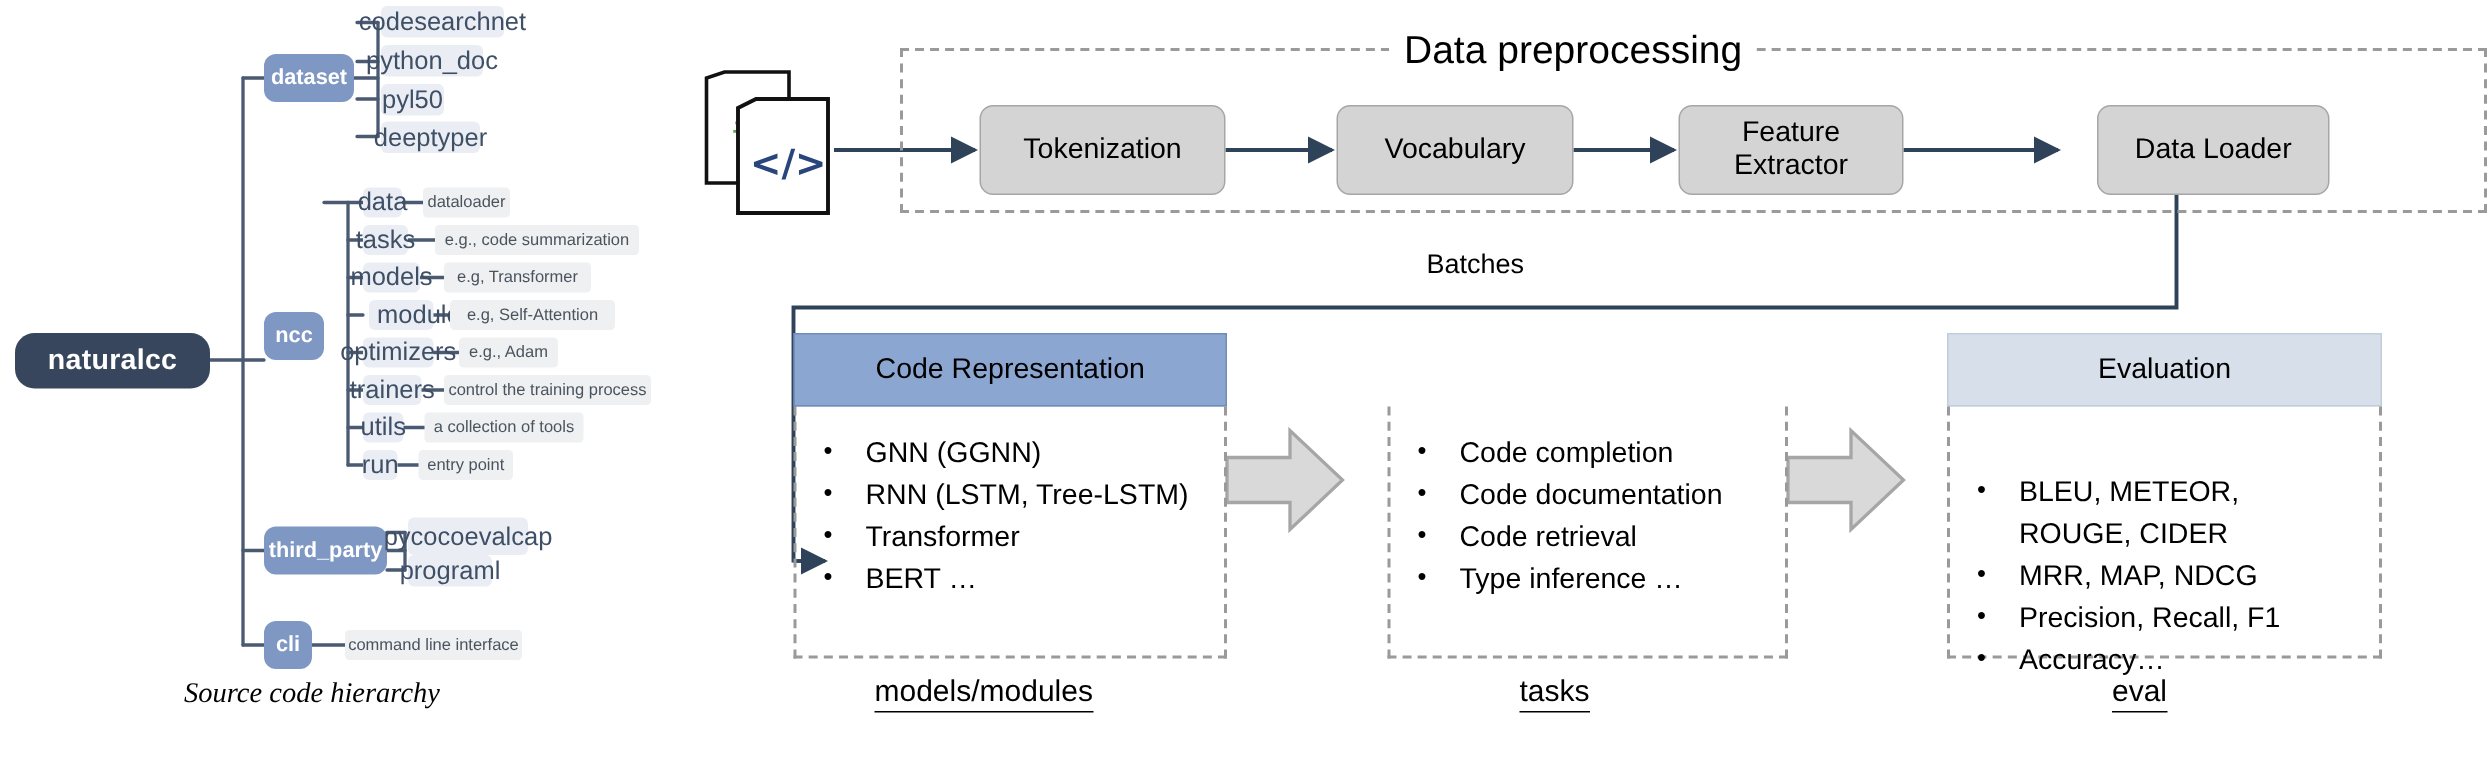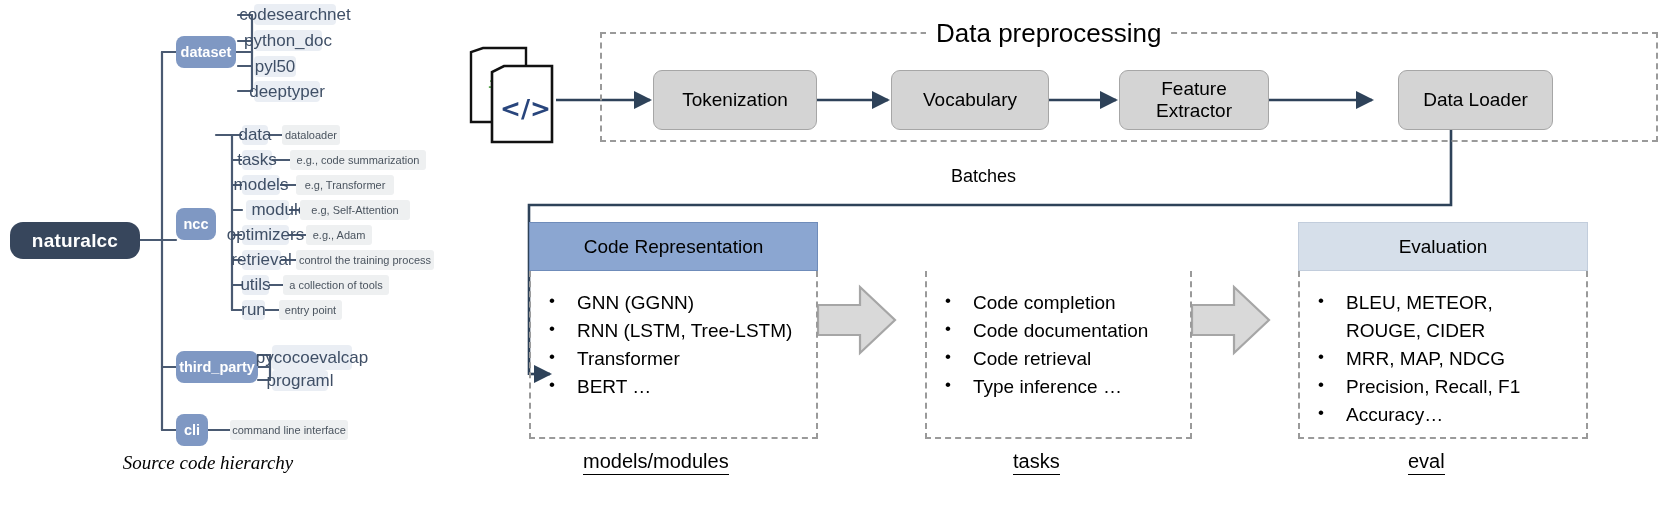--- a/index.html
+++ b/index.html
@@ -117,21 +117,21 @@
 
   <div class="node node-leaf" style="left:242px;top:175px;width:38px;height:20px;">models</div>
   <div class="node node-note" style="left:296px;top:175px;width:98px;height:20px;">e.g, Transformer</div>
 
   <div class="node node-leaf" style="left:246px;top:200px;width:43px;height:20px;padding-left:32px;">modules</div>
   <div class="node node-note" style="left:300px;top:200px;width:110px;height:20px;">e.g, Self-Attention</div>
 
   <div class="node node-leaf" style="left:242px;top:225px;width:47px;height:20px;">optimizers</div>
   <div class="node node-note" style="left:306px;top:225px;width:66px;height:20px;">e.g., Adam</div>
 
-  <div class="node node-leaf" style="left:242px;top:250px;width:39px;height:20px;">retrieval</div>
+  <div class="node node-leaf" style="left:242px;top:250px;width:39px;height:20px;">trainers</div>
   <div class="node node-note" style="left:296px;top:250px;width:138px;height:20px;">control the training process</div>
 
   <div class="node node-leaf" style="left:242px;top:275px;width:27px;height:20px;">utils</div>
   <div class="node node-note" style="left:283px;top:275px;width:106px;height:20px;">a collection of tools</div>
 
   <div class="node node-leaf" style="left:242px;top:300px;width:23px;height:20px;">run</div>
   <div class="node node-note" style="left:279px;top:300px;width:63px;height:20px;">entry point</div>
 
   <div class="node node-mid" style="left:176px;top:351px;width:82px;height:32px;">third_party</div>
   <div class="node node-leaf" style="left:272px;top:345px;width:80px;height:25px;">pycocoevalcap</div>
@@ -212,21 +212,21 @@
       <li>Code documentation</li>
       <li>Code retrieval</li>
       <li>Type inference …</li>
     </ul>
   </div>
   <div class="panel-cap" style="left:573px;top:450px;">tasks</div>
 
   <div class="panel-hdr hdr-pale" style="left:858px;top:222px;width:290px;height:49px;">Evaluation</div>
   <div class="panel-body" style="left:858px;top:271px;width:290px;height:168px;">
     <ul>
-      <li class="wrap" style="width:190px;">BLEU, METEOR, ROUGE, CIDER</li>
+      <li class="wrap" style="width:190px;margin-top:26px;">BLEU, METEOR, ROUGE, CIDER</li>
       <li>MRR, MAP, NDCG</li>
       <li>Precision, Recall, F1</li>
       <li>Accuracy…</li>
     </ul>
   </div>
   <div class="panel-cap" style="left:968px;top:450px;">eval</div>
 
 </div>
 
 </body></html>

